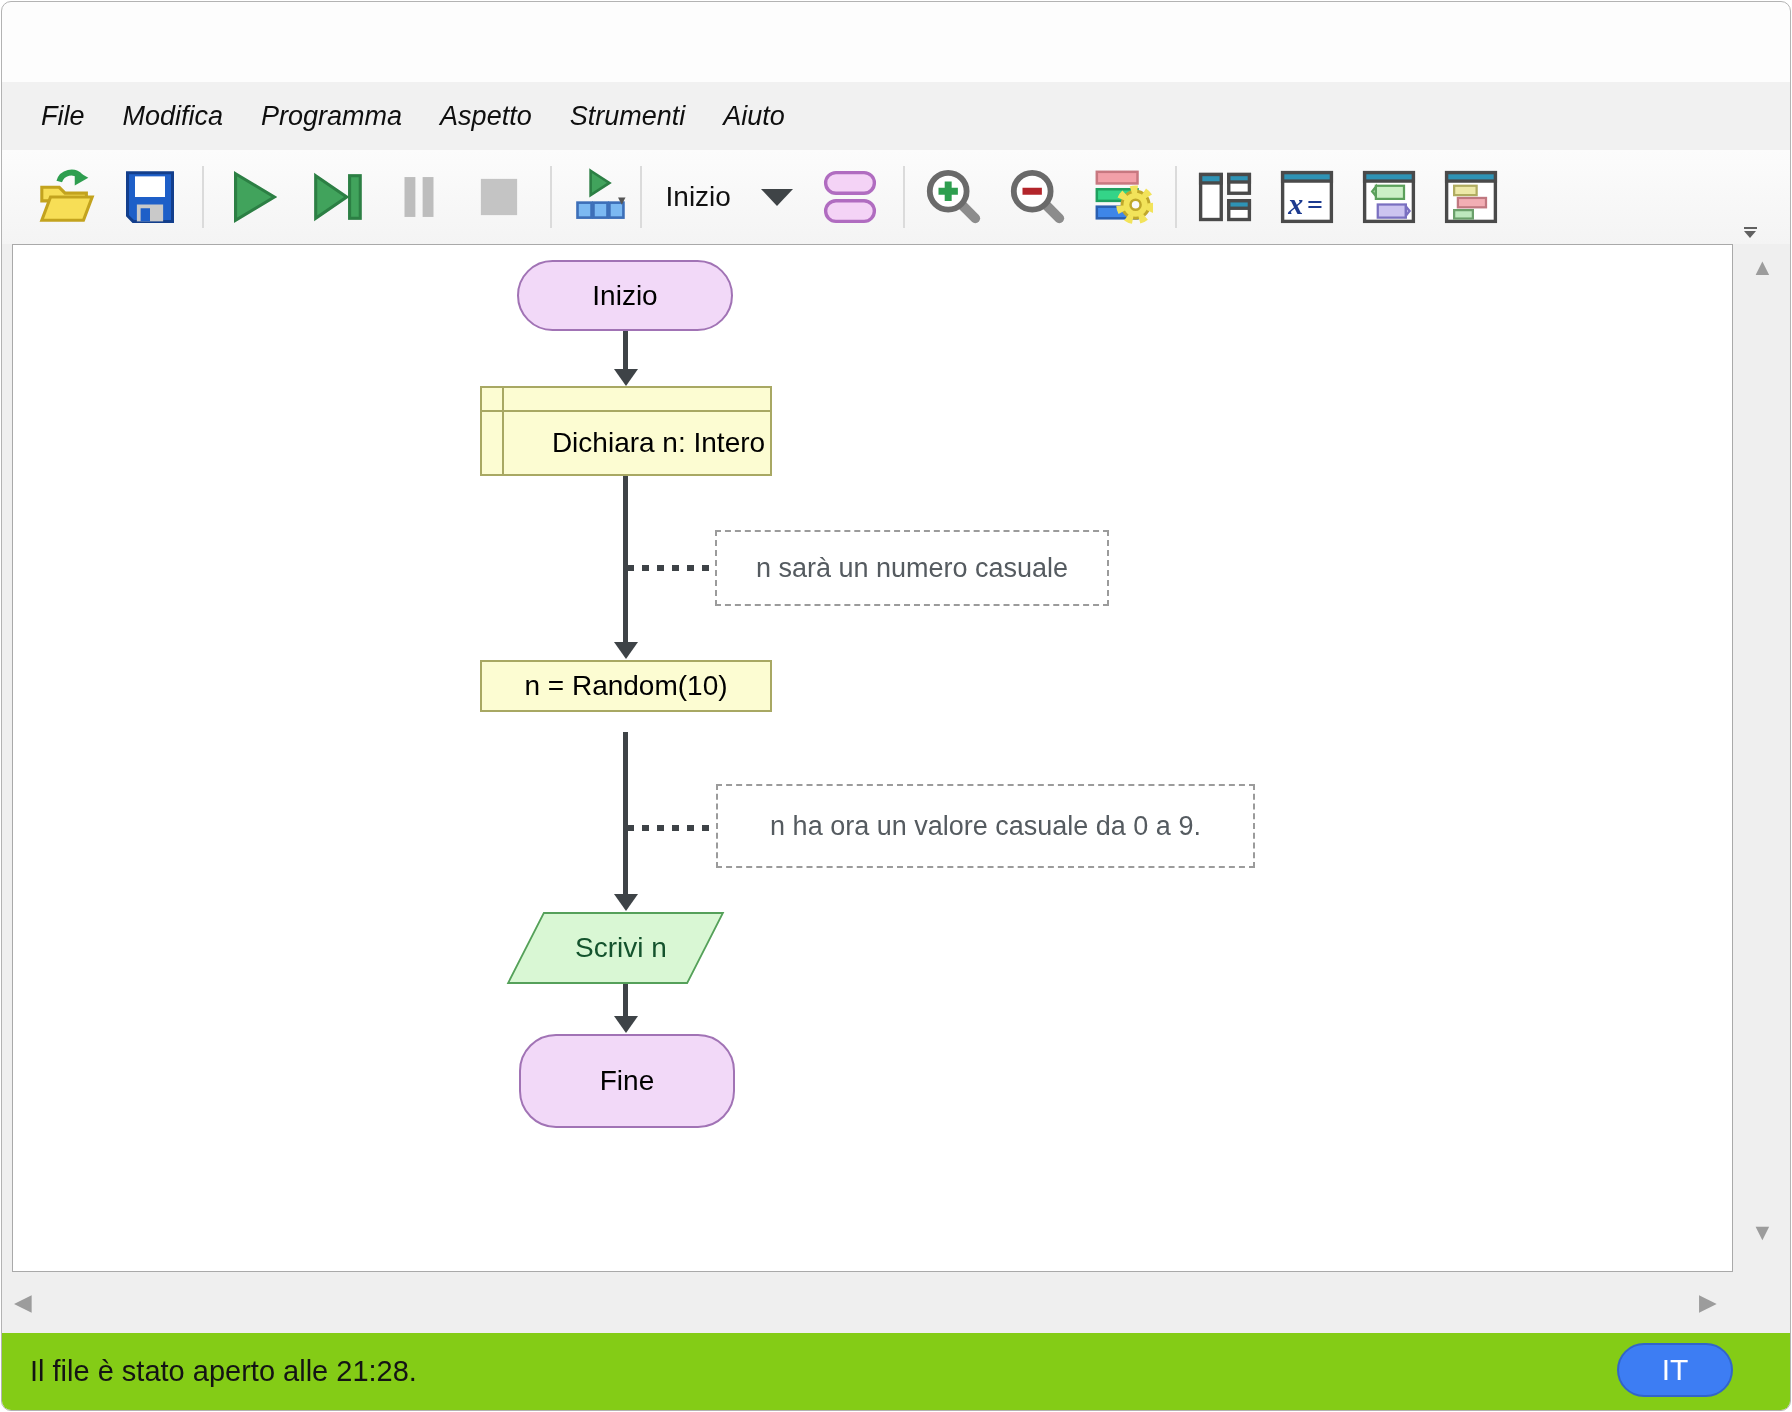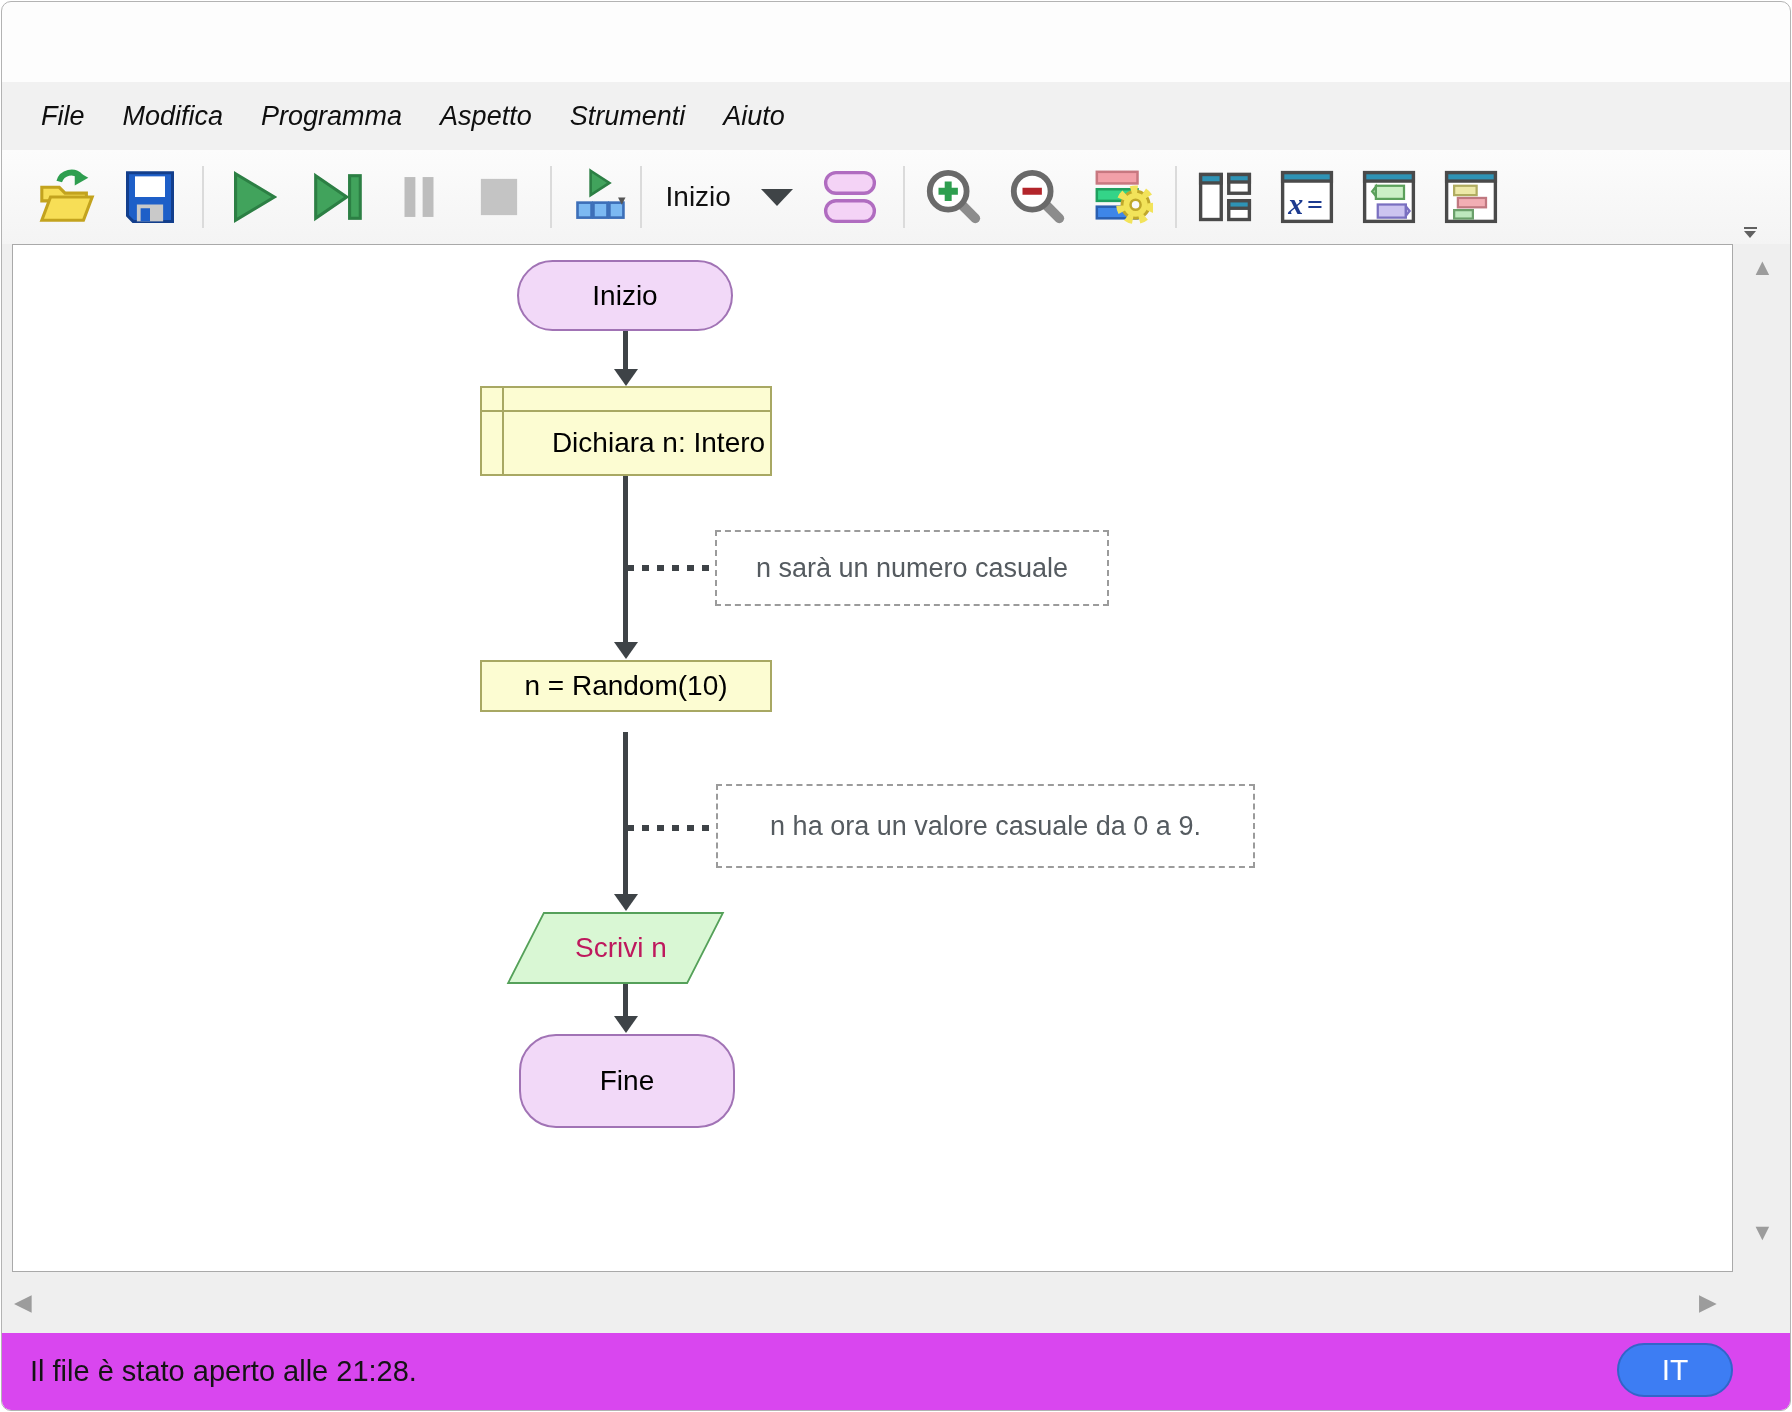--- a/index.html
+++ b/index.html
@@ -50,31 +50,31 @@
   
   .node{position:absolute;display:flex;align-items:center;justify-content:center;
         font-size:28px;color:#000;box-sizing:border-box;}
   .terminal{background:#F2D9F8;border:2px solid #A173B5;border-radius:37px;}
   .yellowbox{background:#FCFCD2;border:2px solid #A8A863;}
   .decl-vline{position:absolute;left:20px;top:0;bottom:0;width:2px;background:#A8A863;}
   .decl-hline{position:absolute;left:0;right:0;top:22px;height:2px;background:#A8A863;}
   .decl-text{position:absolute;left:22px;right:0;top:24px;bottom:0;display:flex;
              align-items:center;justify-content:center;margin-left:43px;}
   .para{position:absolute;background:#D9F7D4;border:2px solid #55A05A;transform:skewX(-27deg);box-sizing:border-box;}
-  .para-label{position:absolute;display:flex;align-items:center;justify-content:center;font-size:28px;color:#be185d;}
+  .para-label{position:absolute;display:flex;align-items:center;justify-content:center;font-size:28px;color:#14532d;}
   .arrow-line{position:absolute;width:5px;background:#3E4347;}
   .arrow-head{position:absolute;width:0;height:0;border-left:12px solid transparent;
               border-right:12px solid transparent;border-top:17px solid #3E4347;}
   .dotline{position:absolute;height:6px;
            background:repeating-linear-gradient(90deg,#3E4347 0 7px,transparent 7px 15px);}
   .comment{position:absolute;background:#fff;border:2px dashed #9B9B9B;color:#555B60;
            font-size:27px;display:flex;align-items:center;justify-content:center;box-sizing:border-box;}
 
   
-  .statusbar{position:absolute;left:0;top:1331px;width:100%;height:79px;background:#d946ef;}
+  .statusbar{position:absolute;left:0;top:1331px;width:100%;height:79px;background:#84cc16;}
   .status-msg{position:absolute;left:28px;top:22px;font-size:29px;color:#141414;}
   .lang-btn{position:absolute;right:57px;top:10px;width:116px;height:54px;border-radius:27px;
             background:#3D7DF3;border:2px solid #3265C9;color:#fff;font-size:30px;
             display:flex;align-items:center;justify-content:center;box-sizing:border-box;}
 </style>
 </head>
 <body>
 
 <div class="window">
 

